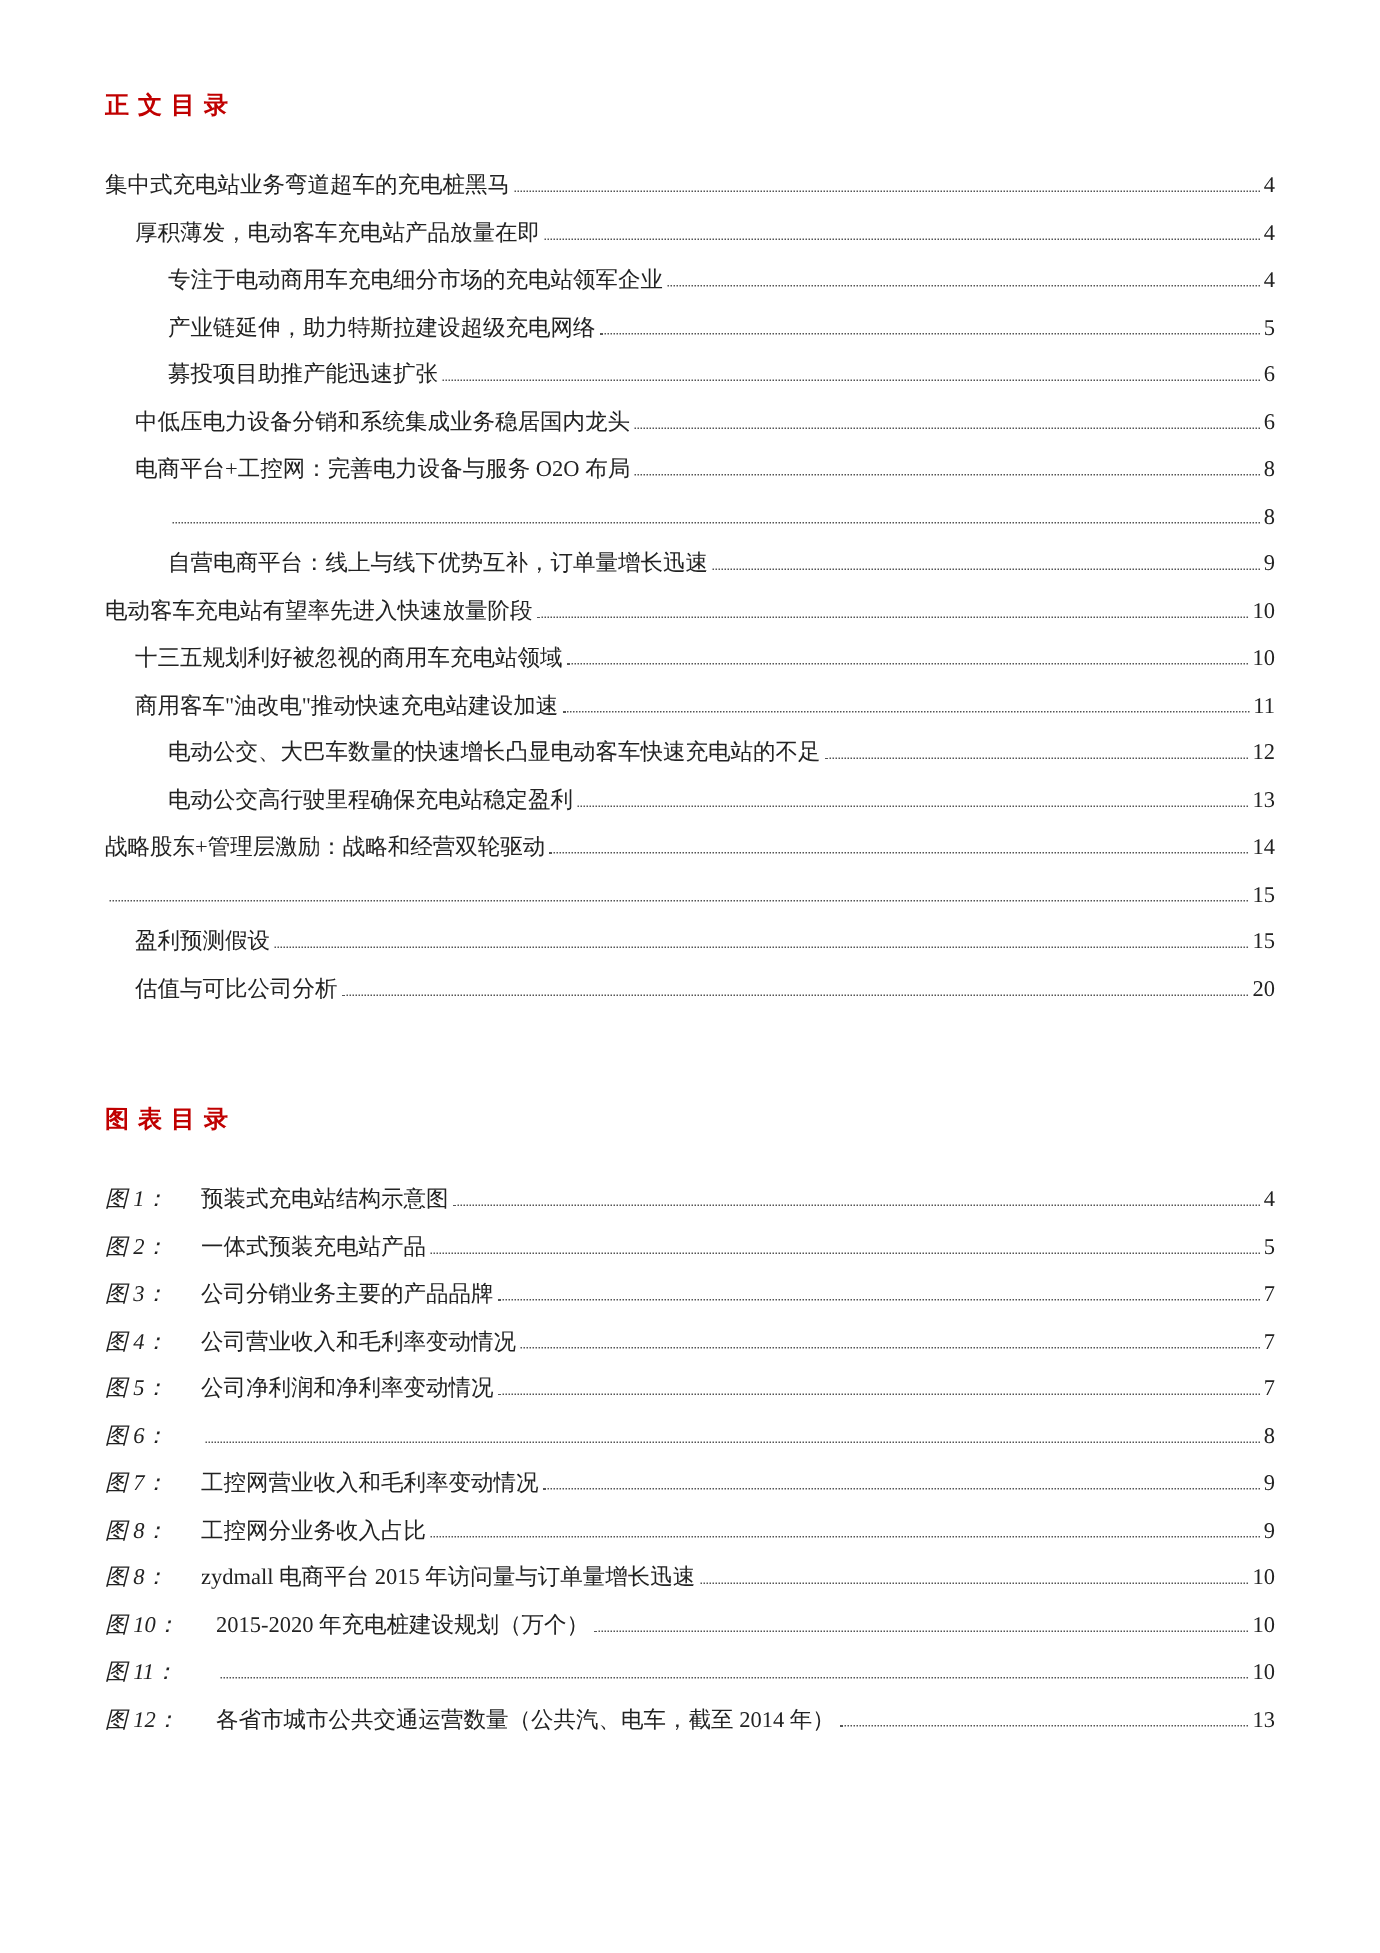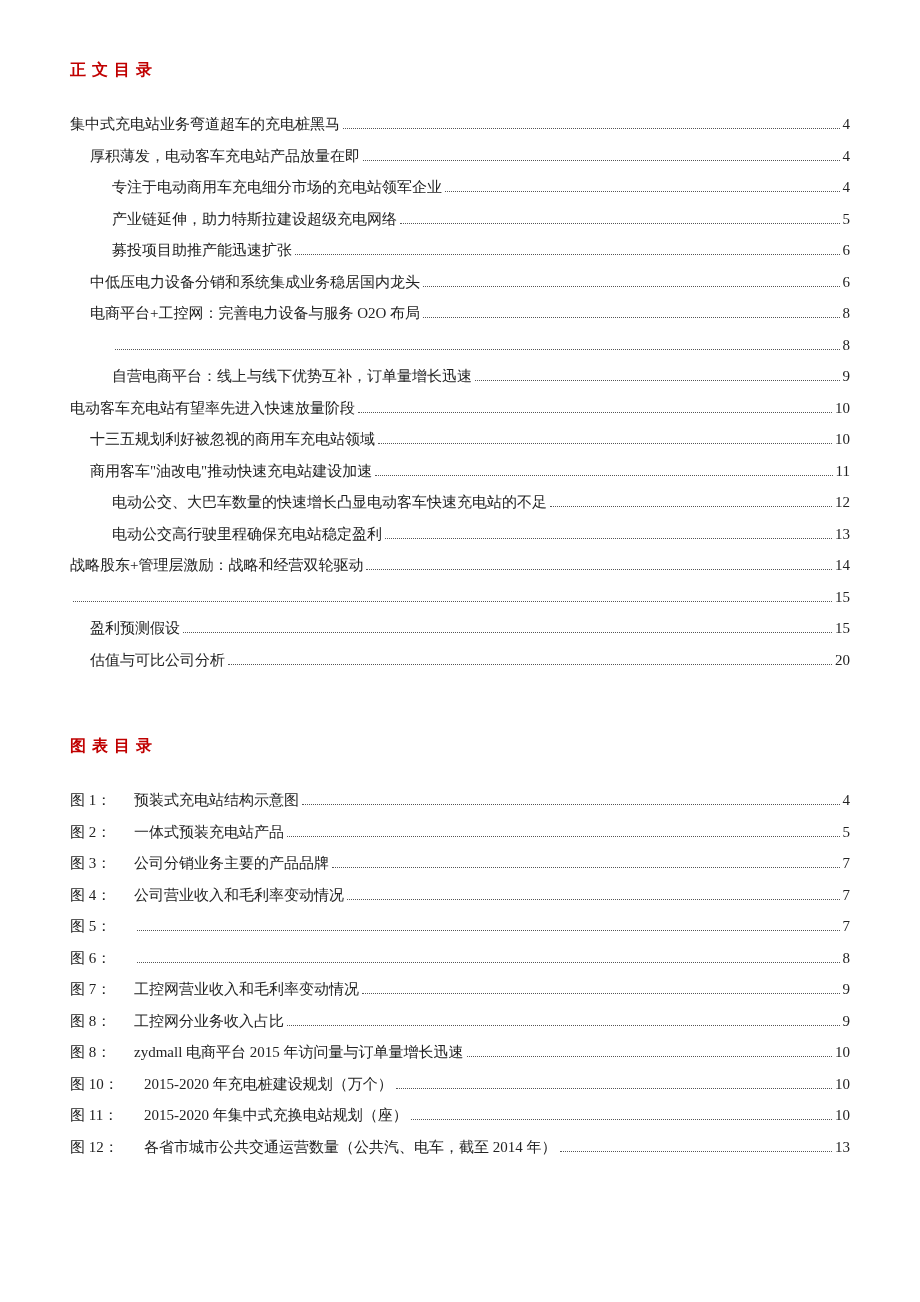--- a/index.html
+++ b/index.html
@@ -36,21 +36,21 @@
     margin: 0 3px 4px 3px;
     height: 0.9em;
   }
   .toc-page { flex: 0 0 auto; }
   .fig-row {
     display: flex;
     align-items: baseline;
     line-height: 2.1;
     white-space: nowrap;
   }
-  .fig-prefix { flex: 0 0 auto; width: 64px; }
+  .fig-prefix { flex: 0 0 auto; width: 64px; font-style: italic; }
   .fig-prefix.wide { width: 74px; }
   .fig-label { flex: 0 0 auto; }
   .fig-dots {
     flex: 1 1 auto;
     border-bottom: 1.3px dotted #555;
     margin: 0 3px 4px 3px;
     height: 0.9em;
   }
   .fig-page { flex: 0 0 auto; }
 </style>
@@ -172,20 +172,21 @@
       <span class="fig-page">7</span>
     </div>
     <div class="fig-row">
       <span class="fig-prefix">图 4：</span>
       <span class="fig-label">公司营业收入和毛利率变动情况</span>
       <span class="fig-dots"></span>
       <span class="fig-page">7</span>
     </div>
     <div class="fig-row">
       <span class="fig-prefix">图 5：</span>
+      <span class="fig-label">公司净利润和净利率变动情况</span>
       <span class="fig-dots"></span>
       <span class="fig-page">7</span>
     </div>
     <div class="fig-row">
       <span class="fig-prefix">图 6：</span>
       <span class="fig-dots"></span>
       <span class="fig-page">8</span>
     </div>
     <div class="fig-row">
       <span class="fig-prefix">图 7：</span>
@@ -206,21 +207,20 @@
       <span class="fig-page">10</span>
     </div>
     <div class="fig-row">
       <span class="fig-prefix wide">图 10：</span>
       <span class="fig-label">2015-2020 年充电桩建设规划（万个）</span>
       <span class="fig-dots"></span>
       <span class="fig-page">10</span>
     </div>
     <div class="fig-row">
       <span class="fig-prefix wide">图 11：</span>
-      <span class="fig-label">2015-2020 年集中式充换电站规划（座）</span>
       <span class="fig-dots"></span>
       <span class="fig-page">10</span>
     </div>
     <div class="fig-row">
       <span class="fig-prefix wide">图 12：</span>
       <span class="fig-label">各省市城市公共交通运营数量（公共汽、电车，截至 2014 年）</span>
       <span class="fig-dots"></span>
       <span class="fig-page">13</span>
     </div>
   </div>

